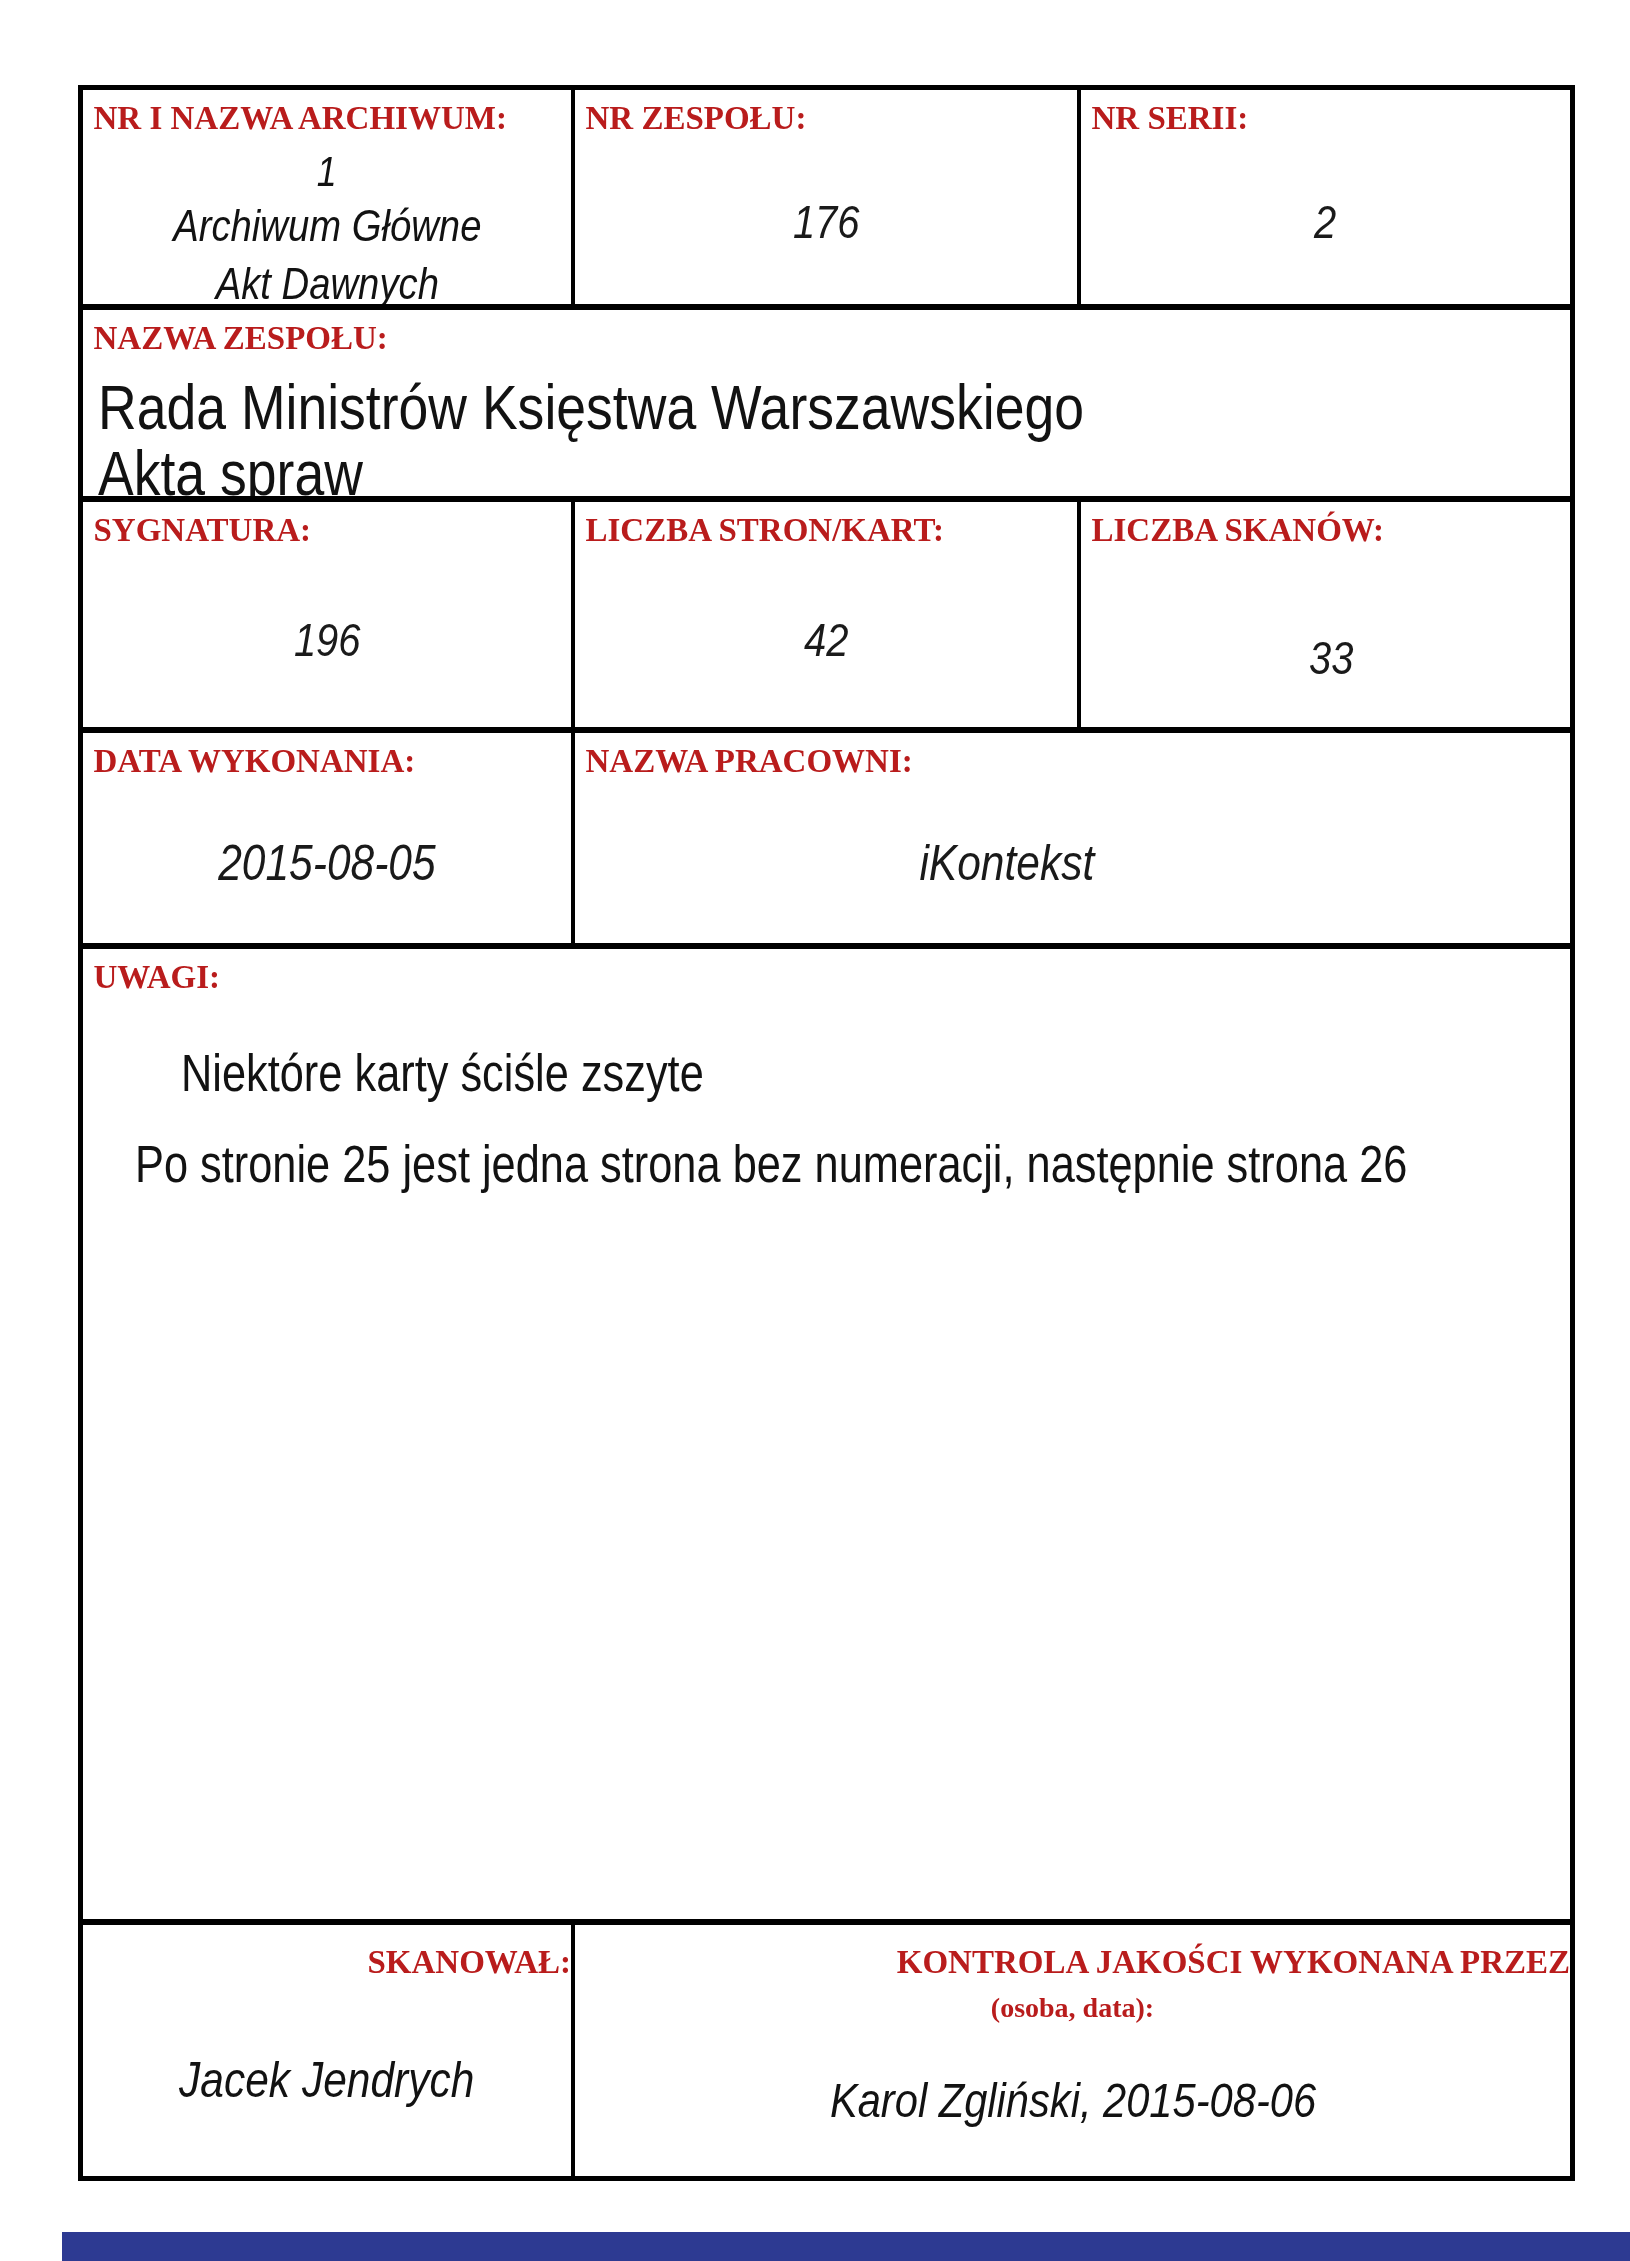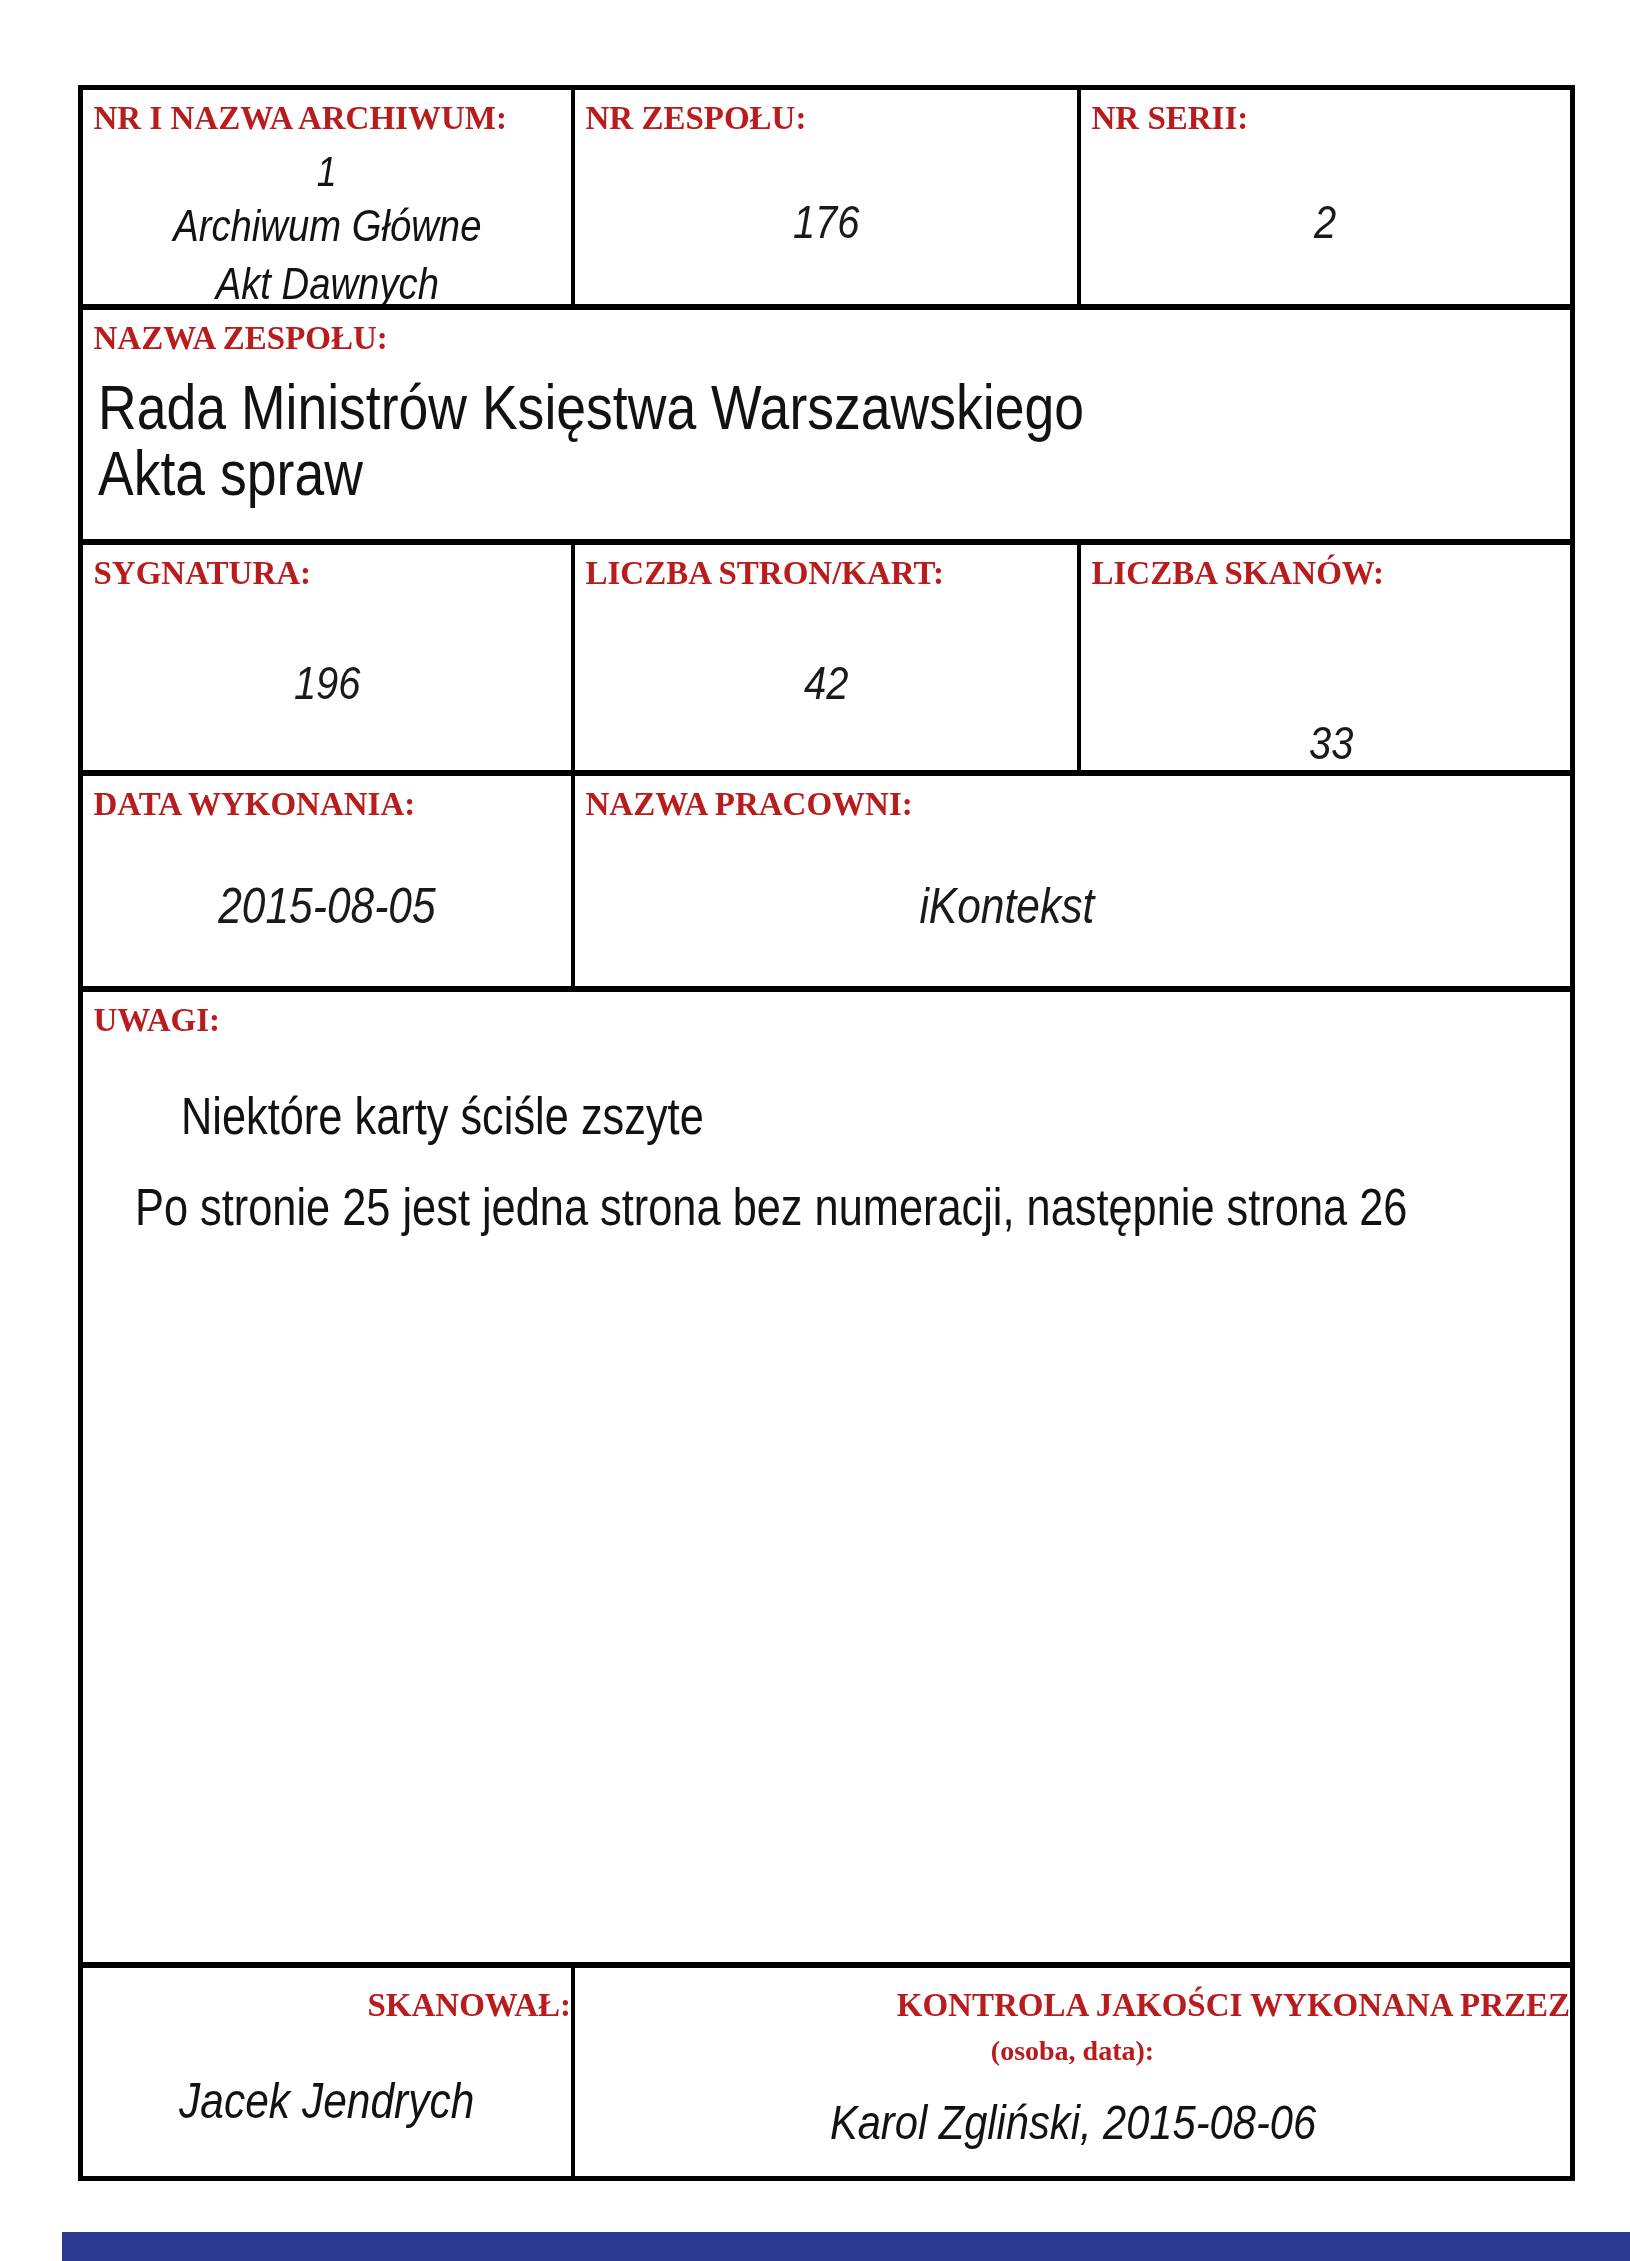--- a/index.html
+++ b/index.html
@@ -89,21 +89,21 @@
       </div>
     </div>
     <div class="cell cgrow lastcol">
       <div class="lbl">NR SERII:</div>
       <div class="vcenter">
         <span class="num cond">2</span>
       </div>
     </div>
   </div>
 
-  <div class="row" style="height:235px;">
+  <div class="row" style="height:192px;">
     <div class="cell cgrow lastcol">
       <div class="lbl">NAZWA ZESPOŁU:</div>
       <div class="fond-lines">
         <div><span class="cond-left">Rada Ministrów Księstwa Warszawskiego</span></div>
         <div><span class="cond-left">Akta spraw</span></div>
       </div>
     </div>
   </div>
 
   <div class="row" style="height:231px;">
@@ -114,21 +114,21 @@
       </div>
     </div>
     <div class="cell c2">
       <div class="lbl">LICZBA STRON/KART:</div>
       <div class="vcenter">
         <span class="num cond">42</span>
       </div>
     </div>
     <div class="cell cgrow lastcol">
       <div class="lbl">LICZBA SKANÓW:</div>
-      <div class="vcenter" style="align-items:flex-end; padding-top:37px;padding-left:11px;">
+      <div class="vcenter" style="align-items:center; padding-top:37px;padding-left:11px;">
         <span class="num cond">33</span>
       </div>
     </div>
   </div>
 
   <div class="row" style="height:216px;">
     <div class="cell c1">
       <div class="lbl">DATA WYKONANIA:</div>
       <div class="vcenter">
         <span class="num cond" style="font-size:50px;">2015-08-05</span>

